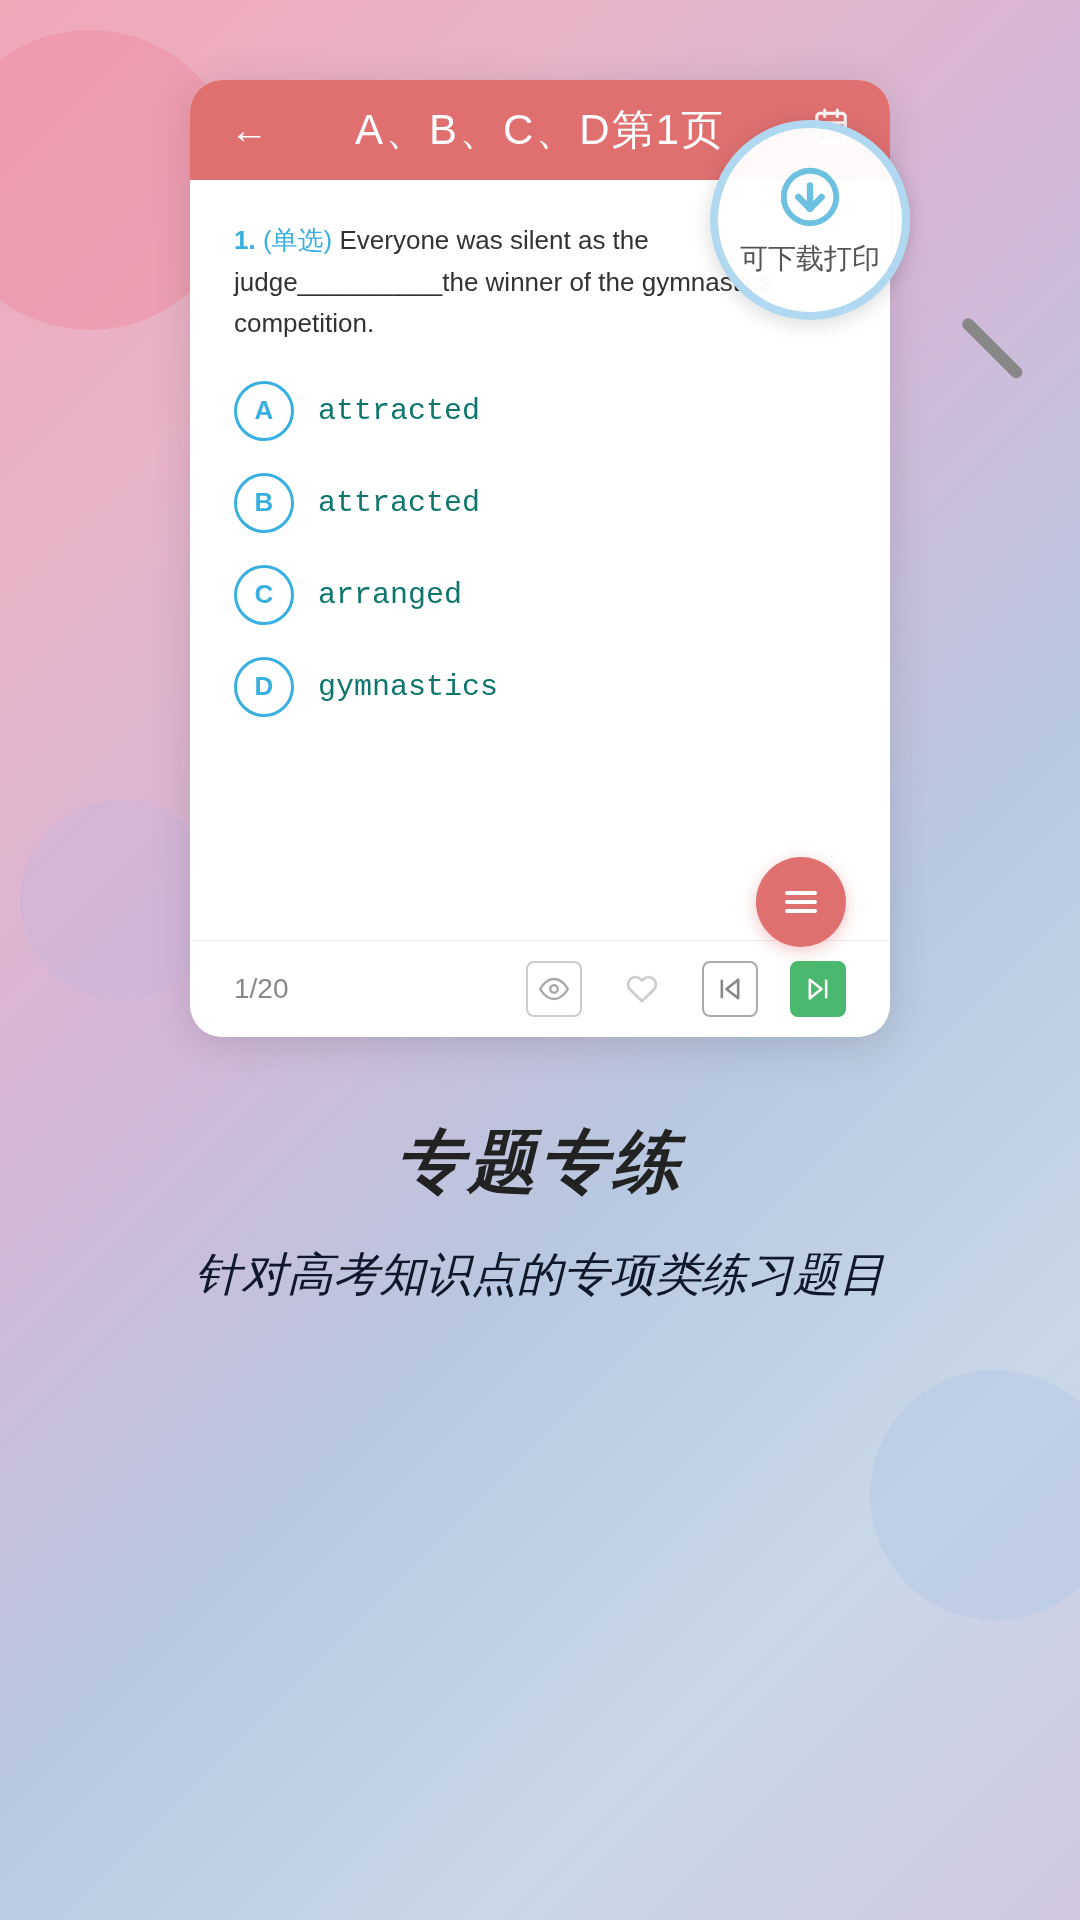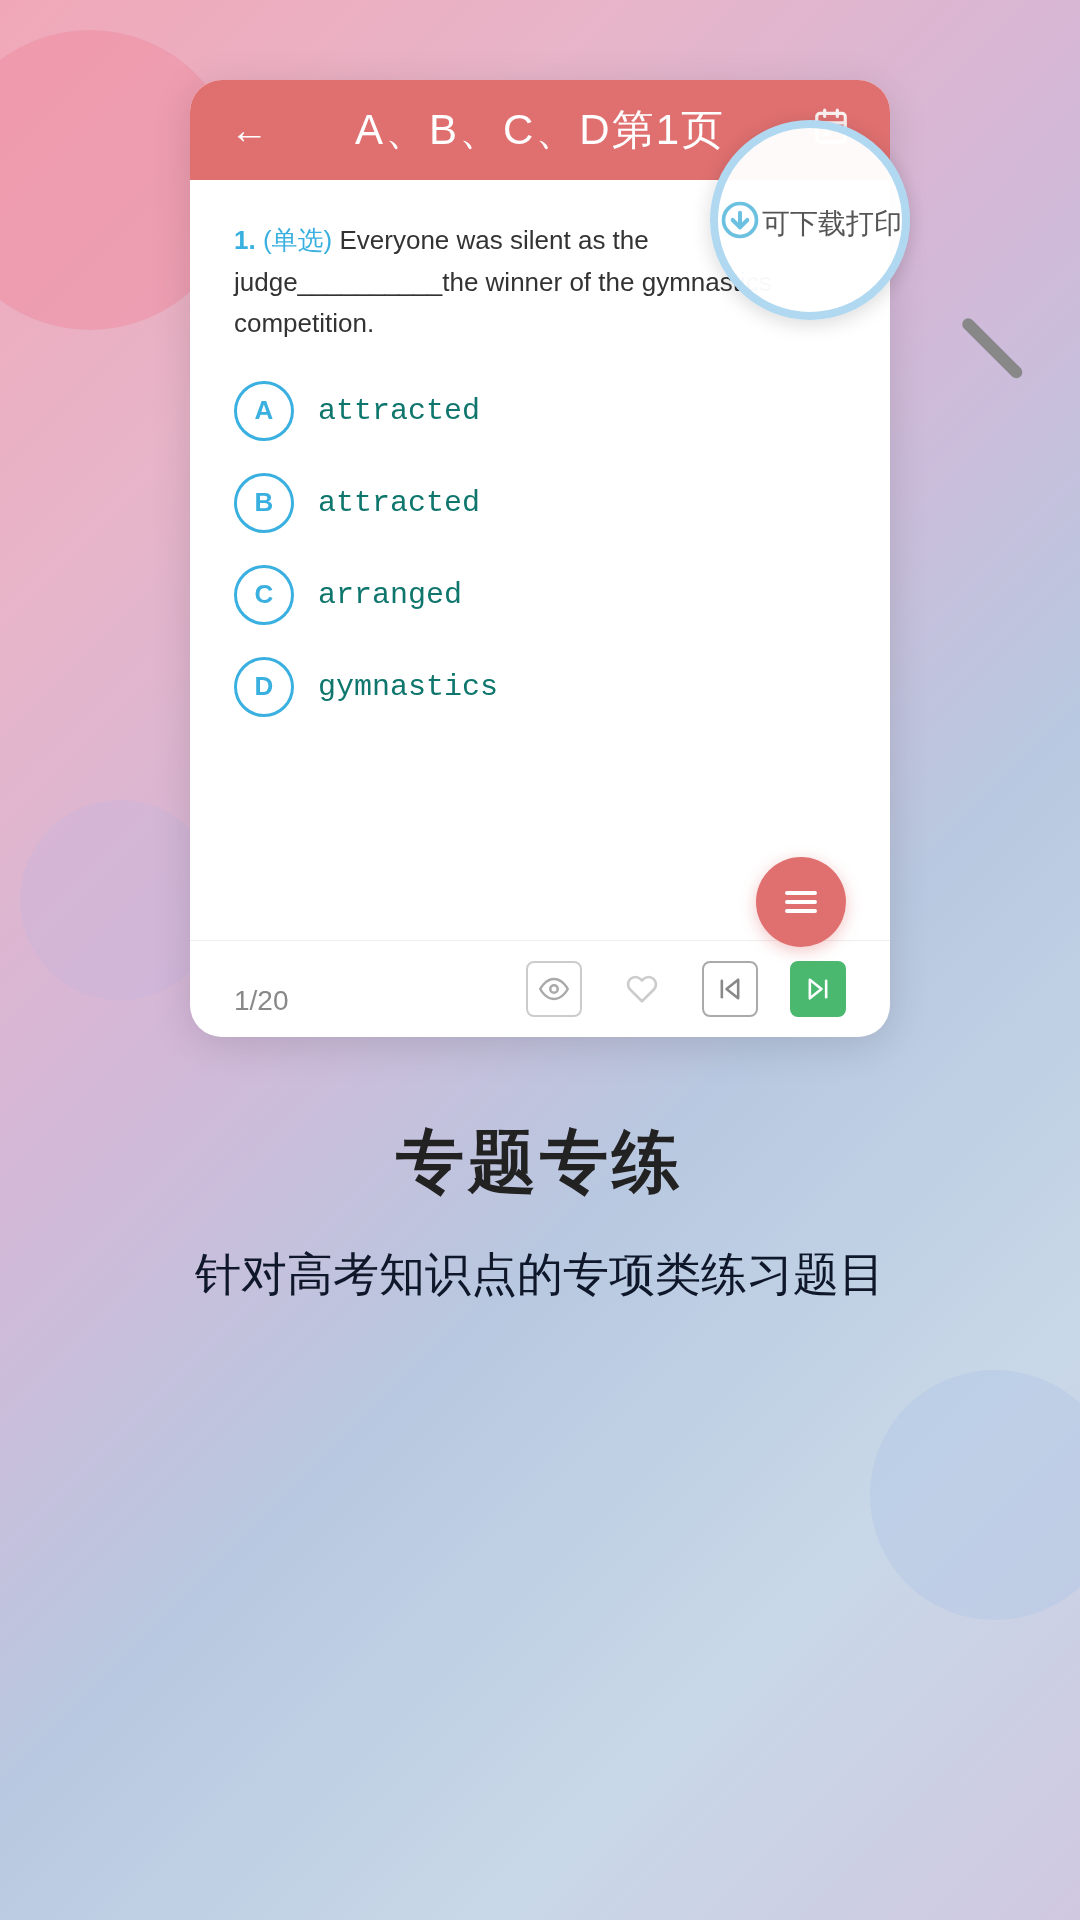--- a/index.html
+++ b/index.html
@@ -78,21 +78,21 @@
 
     .magnifier-circle {
       width: 200px;
       height: 200px;
       border-radius: 50%;
       background: rgba(255,255,255,0.97);
       border: 8px solid #b0d8f0;
       display: flex;
       align-items: center;
       justify-content: center;
-      flex-direction: row;
+      flex-direction: column;
       box-shadow: 0 4px 20px rgba(0,0,0,0.15);
       position: relative;
     }
 
     .magnifier-label {
       font-size: 28px;
       color: #555;
       margin-top: 8px;
       white-space: nowrap;
     }
@@ -198,21 +198,21 @@
       height: 4px;
       background: #fff;
       border-radius: 2px;
     }
 
     
     .bottom-bar {
       border-top: 1px solid #eee;
       padding: 20px 44px;
       display: flex;
-      align-items: flex-end;
+      align-items: center;
       justify-content: space-between;
       border-radius: 0 0 32px 32px;
     }
 
     .page-count {
       font-size: 28px;
       color: #888;
     }
 
     .bottom-actions {
@@ -235,20 +235,21 @@
     .btn-eye { color: #aaa; border: 2px solid #ccc; }
     .btn-heart { color: #ccc; font-size: 30px; }
     .btn-prev { color: #888; border: 2px solid #aaa; }
     .btn-next { color: #fff; background: #4ab86e; border: 2px solid #4ab86e; }
 
     
     .bottom-section {
       margin-top: 80px;
       text-align: center;
       padding: 0 80px;
+      font-style: italic;
     }
 
     .bottom-title {
       font-size: 68px;
       font-weight: 800;
       color: #222;
       margin-bottom: 30px;
       letter-spacing: 4px;
     }
 

